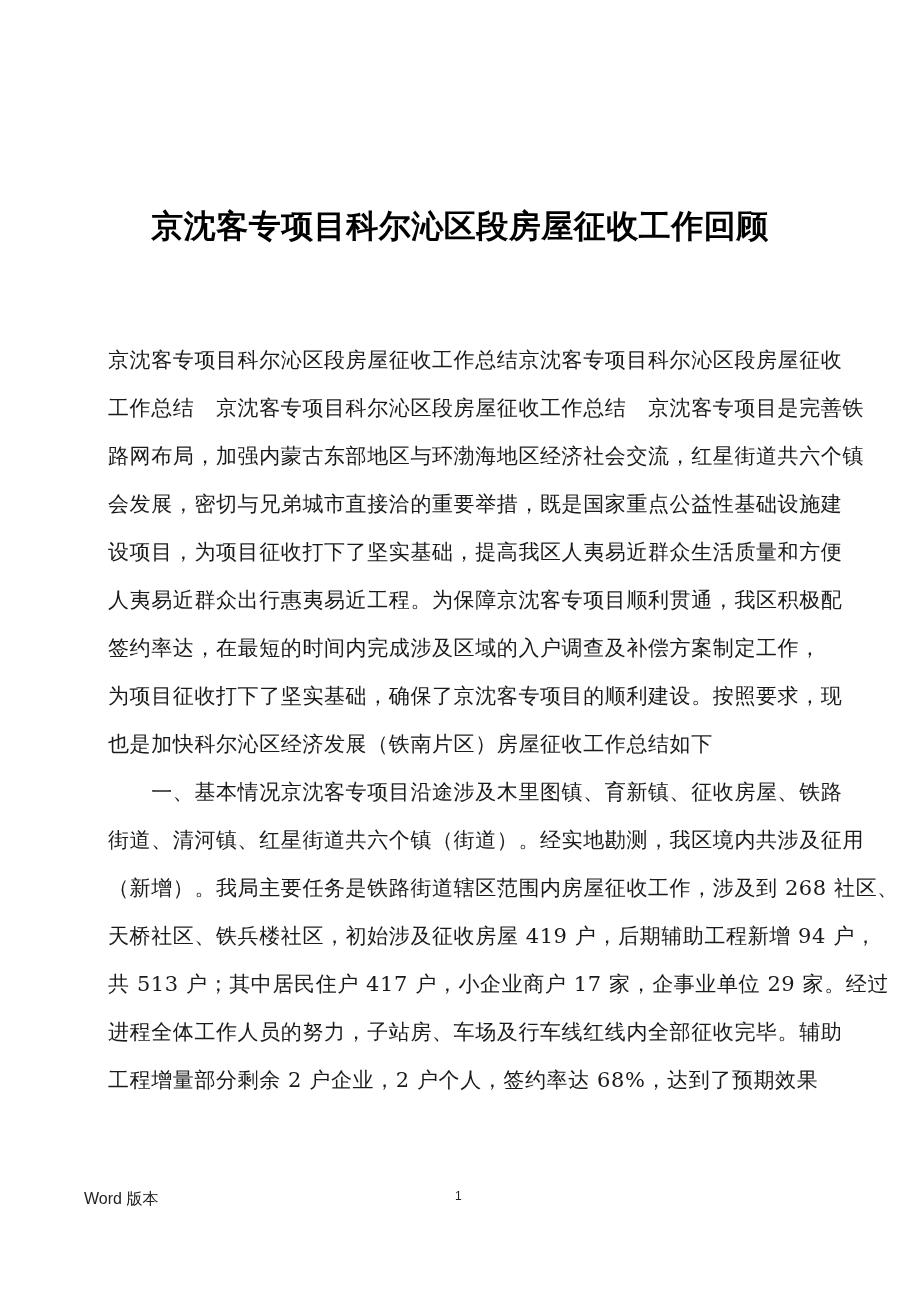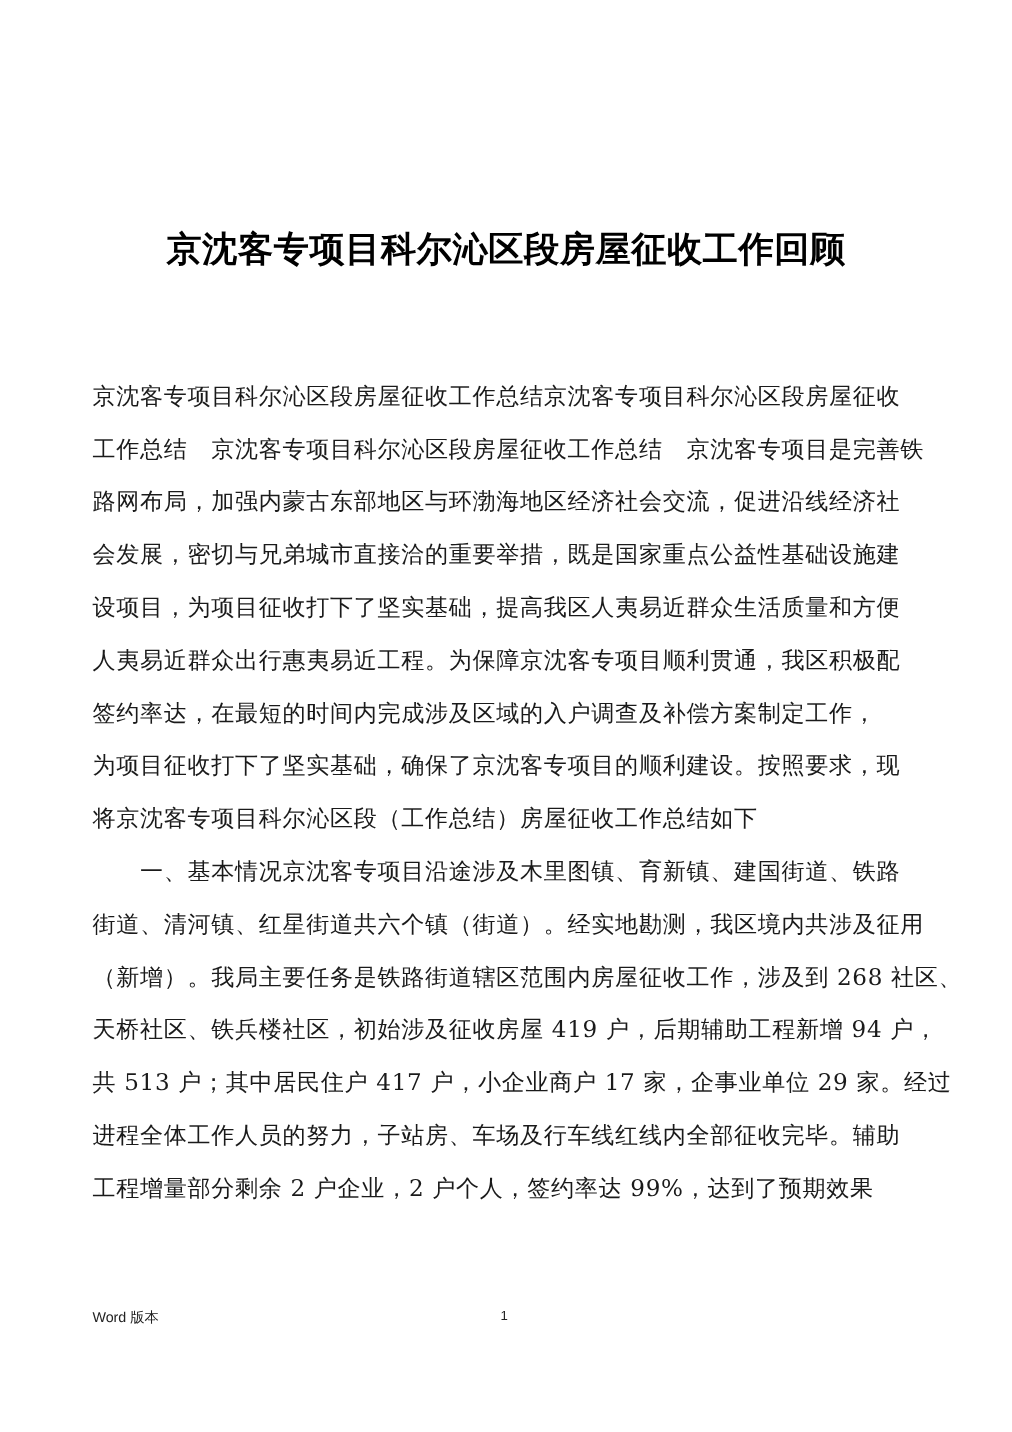--- a/index.html
+++ b/index.html
@@ -42,27 +42,28 @@
       width: 760px;
     }
     .line {
       display: block;
       height: 48px;
       font-size: 21px;
       line-height: 36px;
       white-space: pre;
       color: #1a1a1a;
       letter-spacing: 0.6px;
+      margin-left: 24px;
     }
     .footer-left {
       position: absolute;
       left: 84px;
       top: 1189px;
       font-family: "Liberation Sans", "DejaVu Sans", sans-serif;
-      font-size: 13px;
+      font-size: 16px;
       color: #222222;
     }
     .footer-page {
       position: absolute;
       left: 455px;
       top: 1189px;
       font-family: "Liberation Sans", "DejaVu Sans", sans-serif;
       font-size: 12px;
       color: #222222;
     }
@@ -71,35 +72,35 @@
 <body>
 
 <div class="page">
 
   <div class="title">京沈客专项目科尔沁区段房屋征收工作回顾</div>
 
   <div class="body-text">
     <div>
       <span class="line">京沈客专项目科尔沁区段房屋征收工作总结京沈客专项目科尔沁区段房屋征收</span>
       <span class="line">工作总结　京沈客专项目科尔沁区段房屋征收工作总结　京沈客专项目是完善铁</span>
-      <span class="line">路网布局，加强内蒙古东部地区与环渤海地区经济社会交流，促进沿线经济社</span>
+      <span class="line">路网布局，加强内蒙古东部地区与环渤海地区经济社会交流，红星街道共六个镇</span>
       <span class="line">会发展，密切与兄弟城市直接洽的重要举措，既是国家重点公益性基础设施建</span>
       <span class="line">设项目，为项目征收打下了坚实基础，提高我区人夷易近群众生活质量和方便</span>
       <span class="line">人夷易近群众出行惠夷易近工程。为保障京沈客专项目顺利贯通，我区积极配</span>
       <span class="line">签约率达，在最短的时间内完成涉及区域的入户调查及补偿方案制定工作，</span>
       <span class="line">为项目征收打下了坚实基础，确保了京沈客专项目的顺利建设。按照要求，现</span>
-      <span class="line">将京沈客专项目科尔沁区段（工作总结）房屋征收工作总结如下</span>
+      <span class="line">也是加快科尔沁区经济发展（铁南片区）房屋征收工作总结如下</span>
     </div>
     <div>
-      <span class="line">　　一、基本情况京沈客专项目沿途涉及木里图镇、育新镇、建国街道、铁路</span>
+      <span class="line">　　一、基本情况京沈客专项目沿途涉及木里图镇、育新镇、征收房屋、铁路</span>
       <span class="line">街道、清河镇、红星街道共六个镇（街道）。经实地勘测，我区境内共涉及征用</span>
       <span class="line">（新增）。我局主要任务是铁路街道辖区范围内房屋征收工作，涉及到 268 社区、</span>
       <span class="line">天桥社区、铁兵楼社区，初始涉及征收房屋 419 户，后期辅助工程新增 94 户，</span>
       <span class="line">共 513 户；其中居民住户 417 户，小企业商户 17 家，企事业单位 29 家。经过</span>
       <span class="line">进程全体工作人员的努力，子站房、车场及行车线红线内全部征收完毕。辅助</span>
-      <span class="line">工程增量部分剩余 2 户企业，2 户个人，签约率达 99%，达到了预期效果</span>
+      <span class="line">工程增量部分剩余 2 户企业，2 户个人，签约率达 68%，达到了预期效果</span>
     </div>
   </div>
 
   <div class="footer-left">Word 版本</div>
   <div class="footer-page">1</div>
 
 </div>
 
 </body></html>

